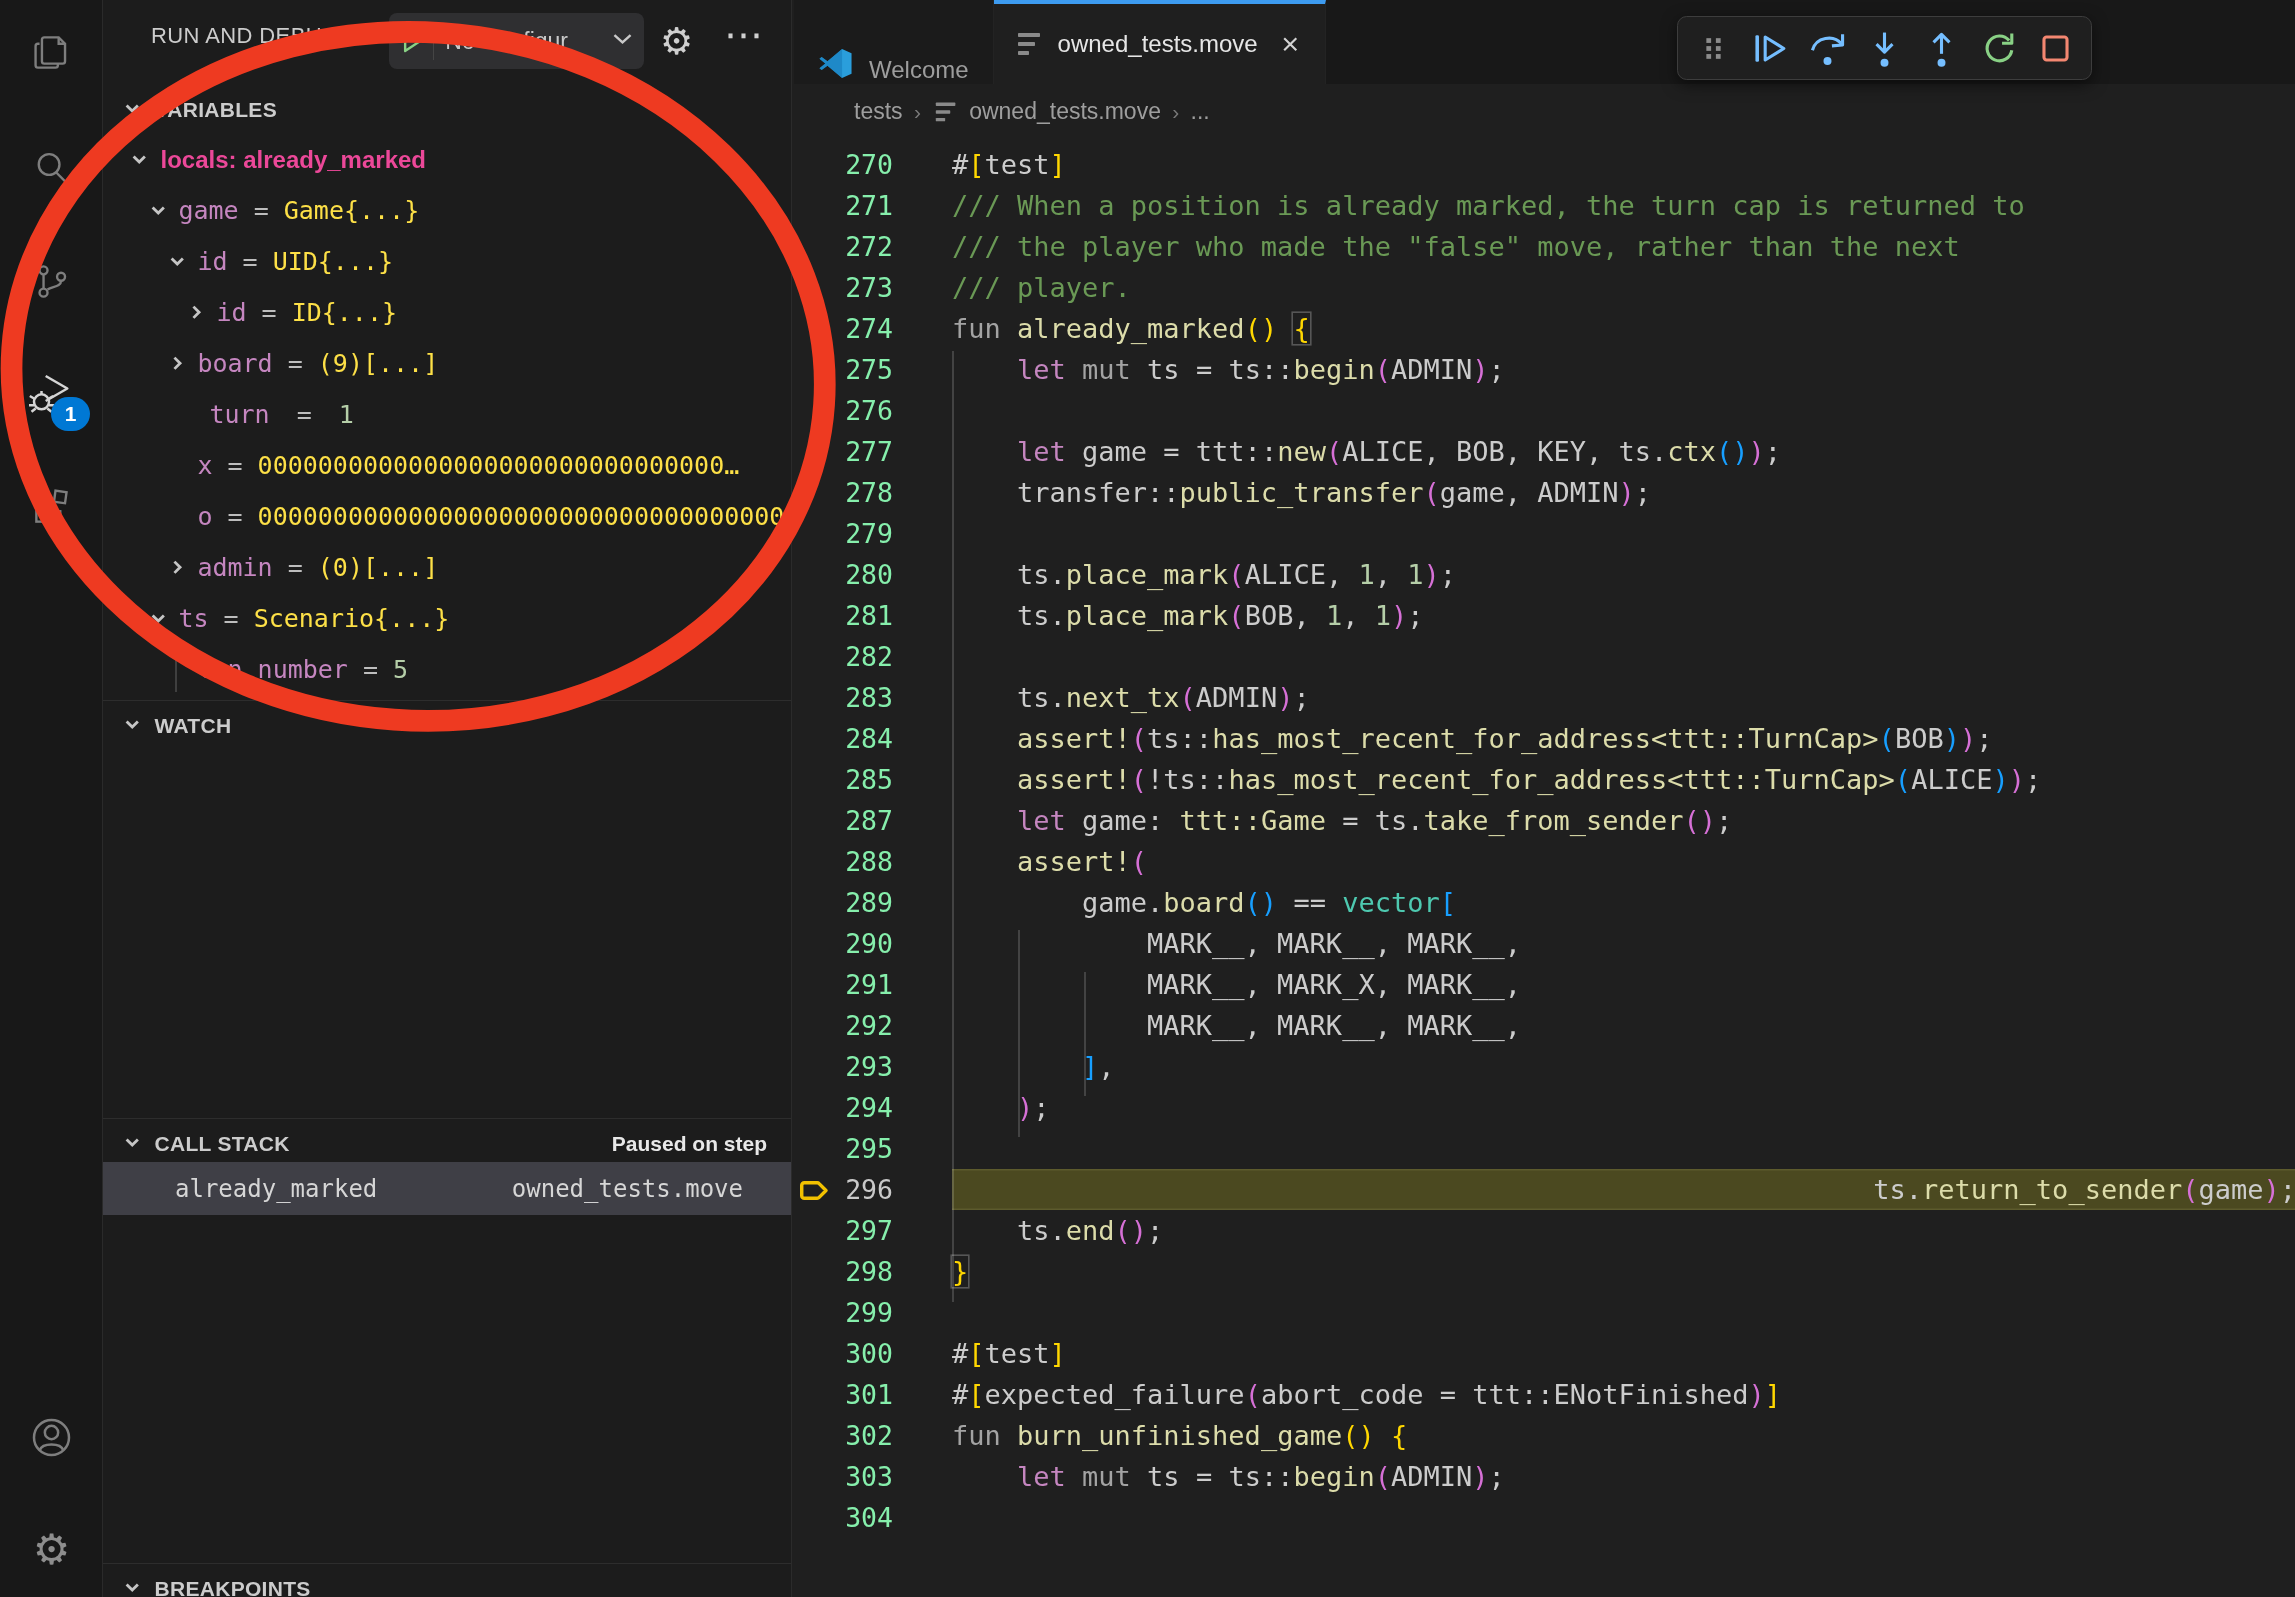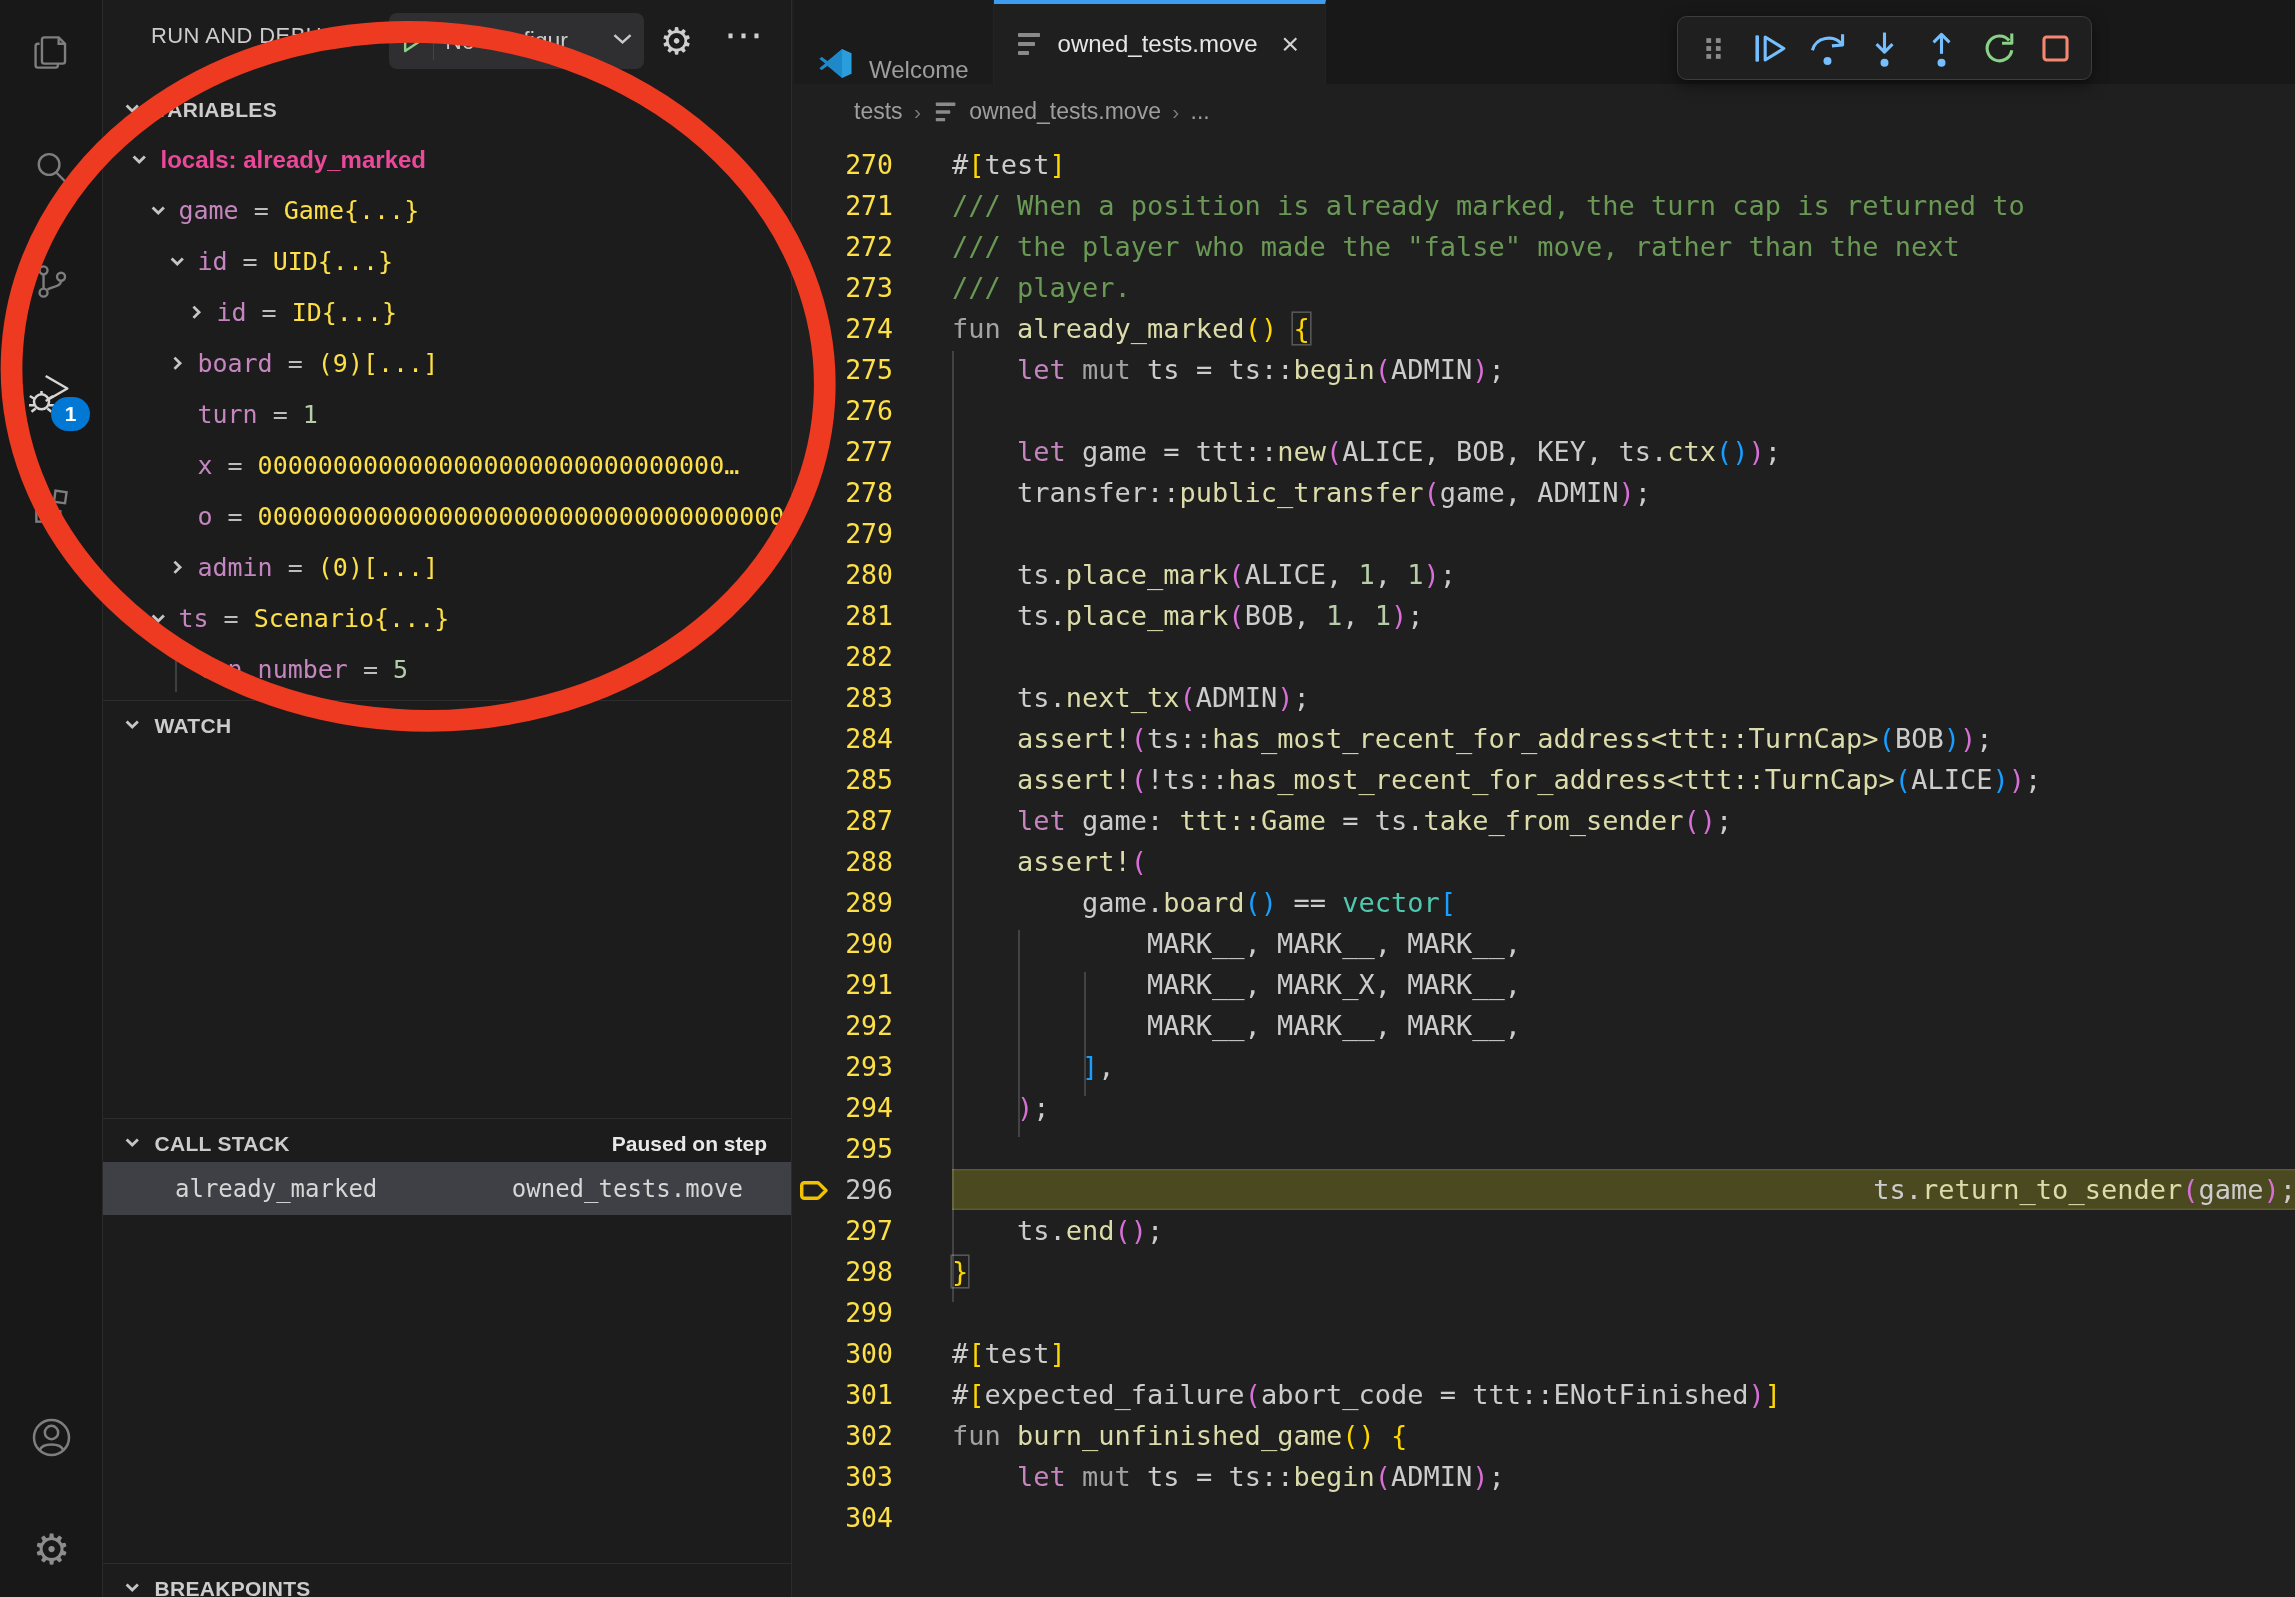--- a/index.html
+++ b/index.html
@@ -70,21 +70,21 @@
                font-size:23px;color:#9e9e9e;background:#1f1f1f;}
   .bc-item{margin-left:11.3px;white-space:nowrap;}
   .bc-item:first-child{margin-left:60px;}
   .bc-sep{margin-left:11.3px;color:#7a7a7a;font-size:21px;}
   .bc-icon{margin-left:13px;transform:scale(.85);}
 
   .code{position:absolute;left:0;top:138px;width:100%;height:1459px;overflow:hidden;}
   .lines{position:relative;padding-top:6.4px;}
   .line{display:flex;height:41px;line-height:41px;font-family:"DejaVu Sans Mono",monospace;font-size:27px;white-space:pre;}
   .line .g{flex:0 0 158px;position:relative;}
-  .line .num{position:absolute;left:0;top:0;width:99px;text-align:right;color:#fde047;font-size:26.5px;}
+  .line .num{position:absolute;left:0;top:0;width:99px;text-align:right;color:#86efac;font-size:26.5px;}
   .line.hl .num{color:#c9c9c9;}
   .line .lc{flex:1;}
   .line.hl .lc{background:#4b4920;box-shadow:inset 0 1.6px 0 #5d5b2d, inset 0 -1.6px 0 #5d5b2d;text-align:right;}
   .curicon{position:absolute;left:6.4px;top:5.6px;width:31px;height:31px;}
   .guide{position:absolute;width:1.6px;background:rgba(255,255,255,.16);}
 
   .w{color:#cccccc}.cm{color:#6a9955}.kb{color:#a3a3a3}.kp{color:#c586c0}.fn{color:#dcdcaa}
   .ty{color:#4ec9b0}.num_t{color:#b5cea8}.b1{color:#ffd700}.b2{color:#d670d6}.b3{color:#179fff}
   .bm{box-shadow:0 0 0 1.6px #565656;}
 
@@ -191,21 +191,21 @@
             </svg></span><span class="vname">game</span><span class="veq"> = </span><span class="vval">Game{...}</span></div>
         <div class="vrow" style="padding-left: 61px;"><span class="chev down"><svg width="22.5" height="22.5" viewBox="0 0 16 16">
               <path d="M4 6l4 4 4-4"></path>
             </svg></span><span class="vname">id</span><span class="veq"> = </span><span class="vval">UID{...}</span></div>
         <div class="vrow" style="padding-left: 80px;"><span class="chev right"><svg width="22.5" height="22.5" viewBox="0 0 16 16">
               <path d="M4 6l4 4 4-4"></path>
             </svg></span><span class="vname">id</span><span class="veq"> = </span><span class="vval">ID{...}</span></div>
         <div class="vrow" style="padding-left: 61px;"><span class="chev right"><svg width="22.5" height="22.5" viewBox="0 0 16 16">
               <path d="M4 6l4 4 4-4"></path>
             </svg></span><span class="vname">board</span><span class="veq"> = </span><span class="vval">(9)[...]</span></div>
-        <div class="vrow" style="padding-left: 61px;"><span class="chsp"></span><span class="vname">turn</span><span class="veq"> = </span><span class="vval num">1</span></div>
+        <div class="vrow" style="padding-left: 61px; gap: 12px;"><span class="chsp"></span><span class="vname">turn</span><span class="veq"> = </span><span class="vval num">1</span></div>
         <div class="vrow" style="padding-left: 61px;"><span class="chsp"></span><span class="vname">x</span><span class="veq"> = </span><span class="vval">0000000000000000000000000000000…</span></div>
         <div class="vrow" style="padding-left: 61px;"><span class="chsp"></span><span class="vname">o</span><span class="veq"> = </span><span class="vval">0000000000000000000000000000000000000000</span></div>
         <div class="vrow" style="padding-left: 61px;"><span class="chev right"><svg width="22.5" height="22.5" viewBox="0 0 16 16">
               <path d="M4 6l4 4 4-4"></path>
             </svg></span><span class="vname">admin</span><span class="veq"> = </span><span class="vval">(0)[...]</span></div>
         <div class="vrow" style="padding-left: 42px;"><span class="chev down"><svg width="22.5" height="22.5" viewBox="0 0 16 16">
               <path d="M4 6l4 4 4-4"></path>
             </svg></span><span class="vname">ts</span><span class="veq"> = </span><span class="vval">Scenario{...}</span></div>
         <div class="vrow" style="padding-left: 61px;"><span class="chsp"></span><span class="vname">txn_number</span><span class="veq"> = </span><span class="vval num">5</span></div>
       </div>

